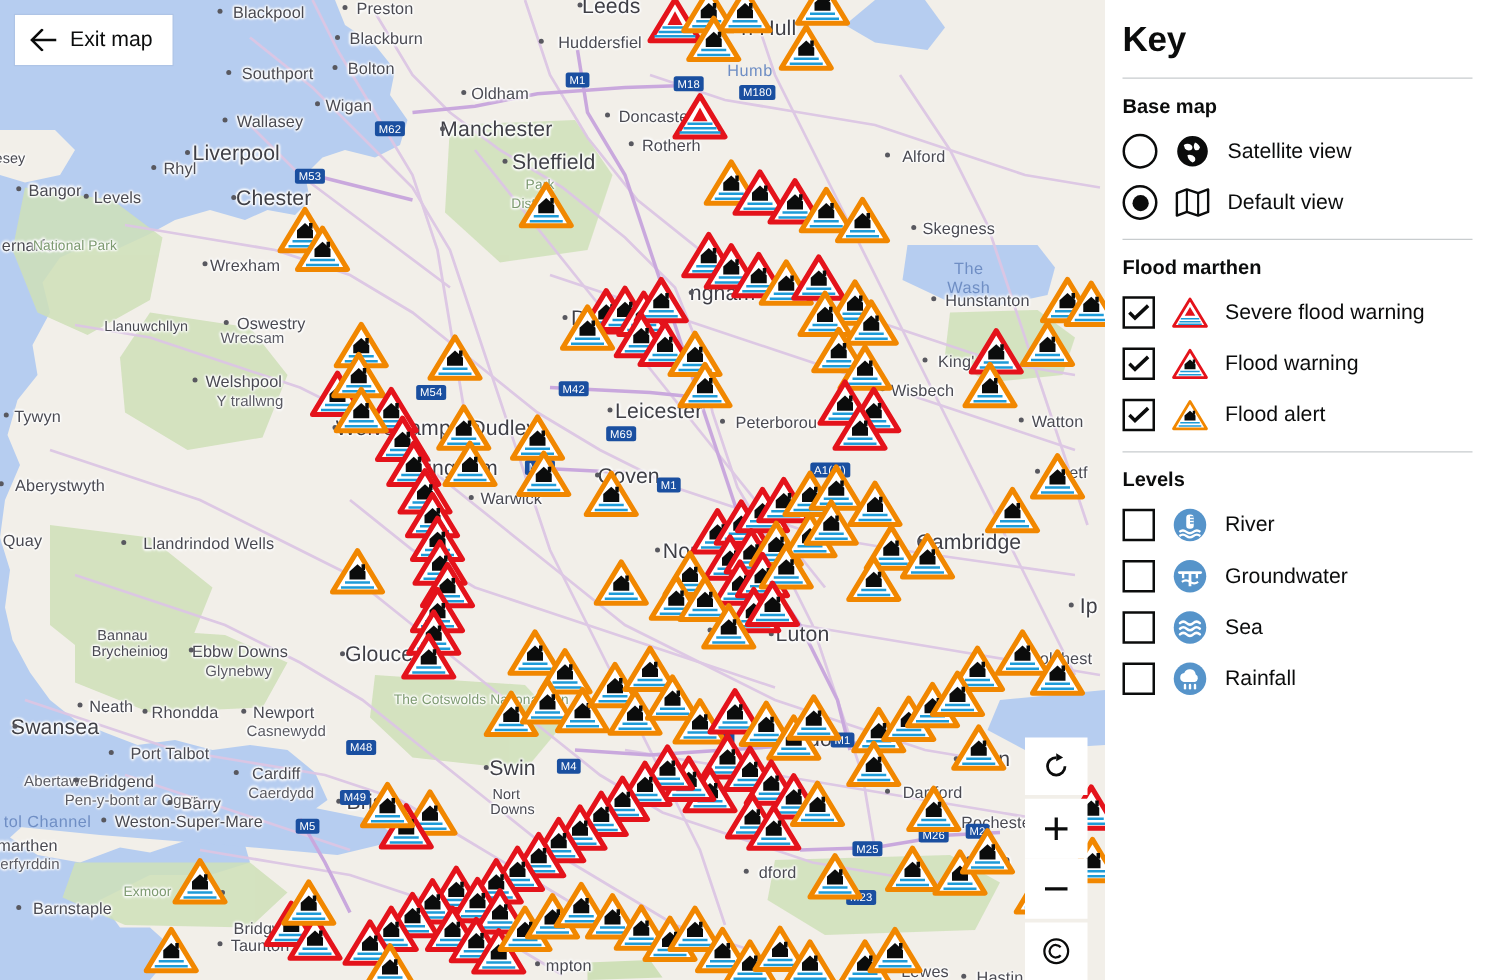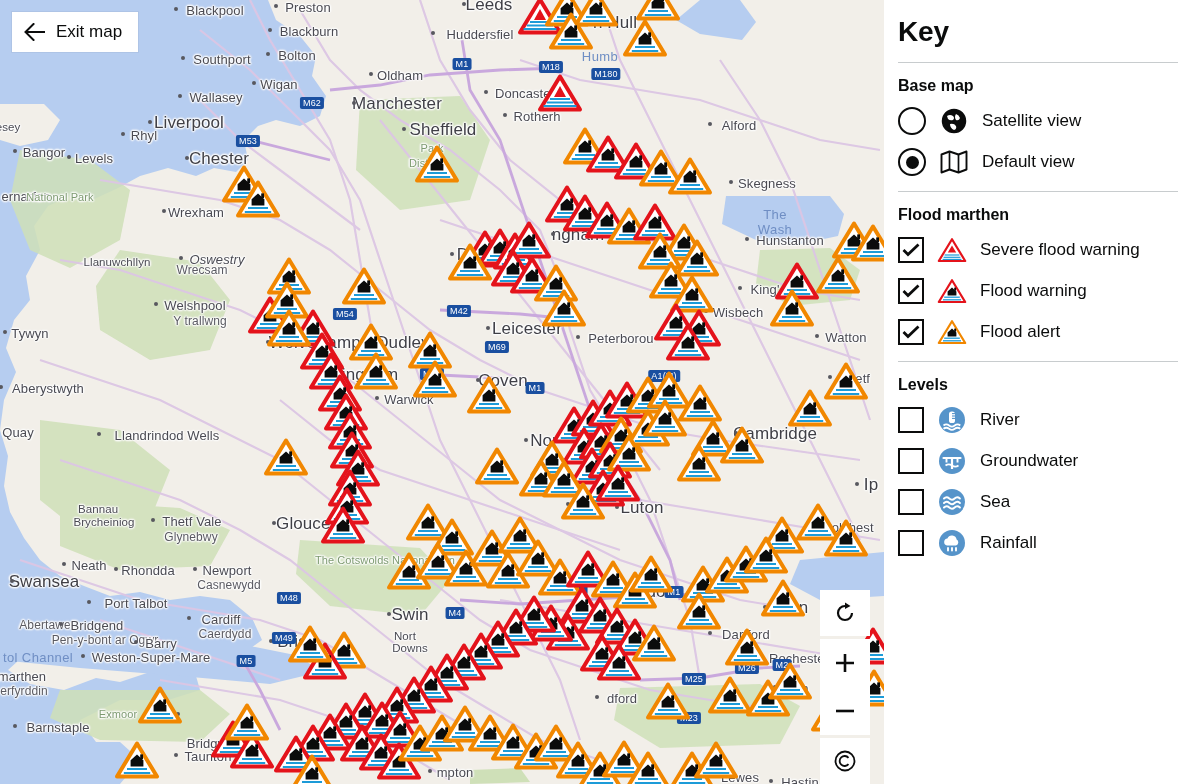--- a/index.html
+++ b/index.html
@@ -301,21 +301,21 @@
         <div class="label md" style="left: 855px; top: 378px;">Thetf</div>
         <div class="citydot" style="left: 830px; top: 377px;"></div>
         <div class="label lg" style="left: 578px; top: 235px;">ngham</div>
         <div class="citydot" style="left: 553px; top: 234px;"></div>
         <div class="label lg" style="left: 463px; top: 255px;">D</div>
         <div class="citydot" style="left: 452.4px; top: 254px;"></div>
         <div class="label lg" style="left: 527px; top: 329px;">Leicester</div>
         <div class="citydot" style="left: 487.6px; top: 328px;"></div>
         <div class="label md" style="left: 621px; top: 338px;">Peterborou</div>
         <div class="citydot" style="left: 578px; top: 337px;"></div>
-        <div class="label md" style="left: 217px; top: 259px; font-style: italic;">Oswestry</div>
+        <div class="label md" style="left: 217px; top: 259px;">Oswestry</div>
         <div class="citydot" style="left: 181.2px; top: 258px;"></div>
         <div class="label md" style="left: 196px; top: 212px;">Wrexham</div>
         <div class="citydot" style="left: 163.8px; top: 211px;"></div>
         <div class="label welsh" style="left: 202px; top: 228px; margin-top: 42px;">Wrecsam</div>
         <div class="label sm" style="left: 117px; top: 262px;">Llanuwchllyn</div>
         <div class="label md" style="left: 195px; top: 305px;">Welshpool</div>
         <div class="citydot" style="left: 155.6px; top: 304px;"></div>
         <div class="label welsh" style="left: 200px; top: 321px;">Y trallwng</div>
         <div class="label md" style="left: 30px; top: 333px;">Tywyn</div>
         <div class="citydot" style="left: 5px; top: 332px;"></div>
@@ -369,21 +369,21 @@
         <div class="label md" style="left: 227px; top: 570px;">Newport</div>
         <div class="citydot" style="left: 194.8px; top: 569px;"></div>
         <div class="label welsh" style="left: 229px; top: 585px;">Casnewydd</div>
         <div class="label md" style="left: 89px; top: 565px;">Neath</div>
         <div class="citydot" style="left: 64px; top: 564px;"></div>
         <div class="label md" style="left: 148px; top: 570px;">Rhondda</div>
         <div class="citydot" style="left: 115.8px; top: 569px;"></div>
         <div class="label lg" style="left: 44px; top: 582px;">Swansea</div>
         <div class="citydot" style="left: 11.8px; top: 581px;"></div>
         <div class="label welsh" style="left: 45px; top: 625px;">Abertawe</div>
-        <div class="label md" style="left: 192px; top: 521px;">Thetf Vale</div>
+        <div class="label md" style="left: 192px; top: 521px;">Ebbw Downs</div>
         <div class="citydot" style="left: 152.6px; top: 520px;"></div>
         <div class="label welsh" style="left: 191px; top: 537px;">Glynebwy</div>
         <div class="label sm" style="left: 98px; top: 509px;">Bannau</div>
         <div class="label sm" style="left: 104px; top: 522px;">Brycheiniog</div>
         <div class="label md" style="left: 136px; top: 603px;">Port Talbot</div>
         <div class="citydot" style="left: 89.4px; top: 602px;"></div>
         <div class="label md" style="left: 97px; top: 625px;">Bridgend</div>
         <div class="citydot" style="left: 61.2px; top: 624px;"></div>
         <div class="label welsh" style="left: 105px; top: 640px;">Pen-y-bont ar Ogwr</div>
         <div class="label md" style="left: 161px; top: 643px;">Barry</div>

